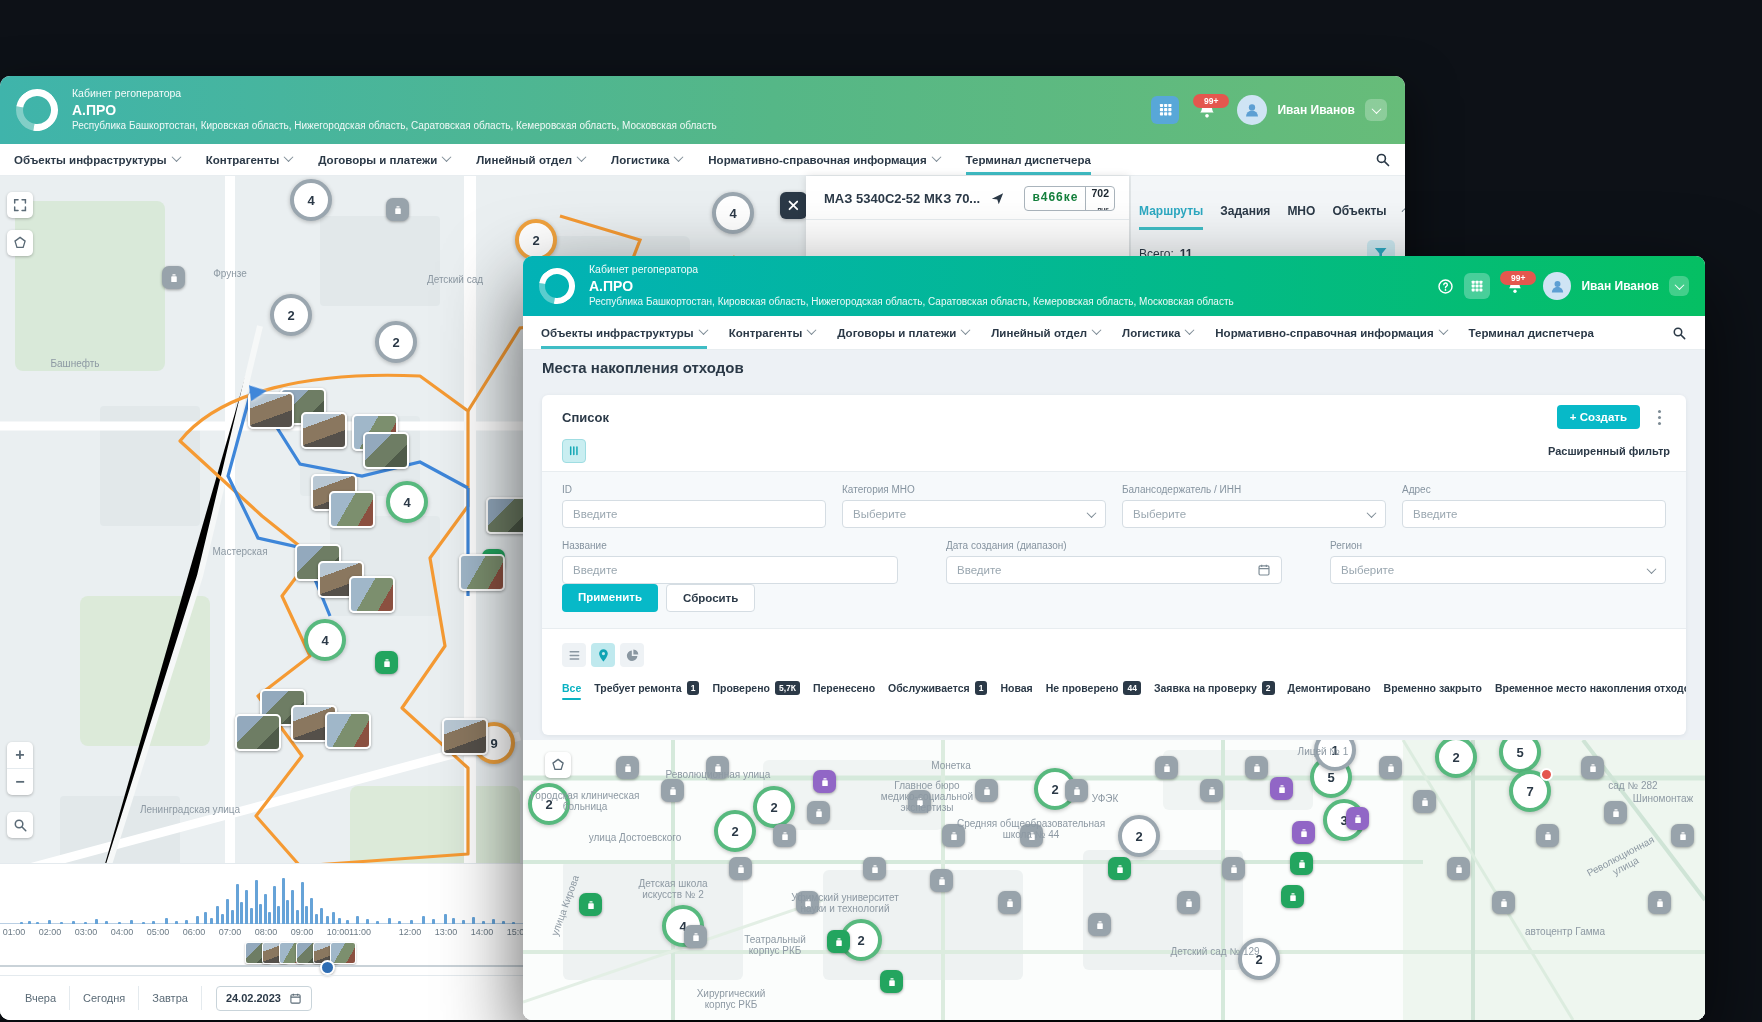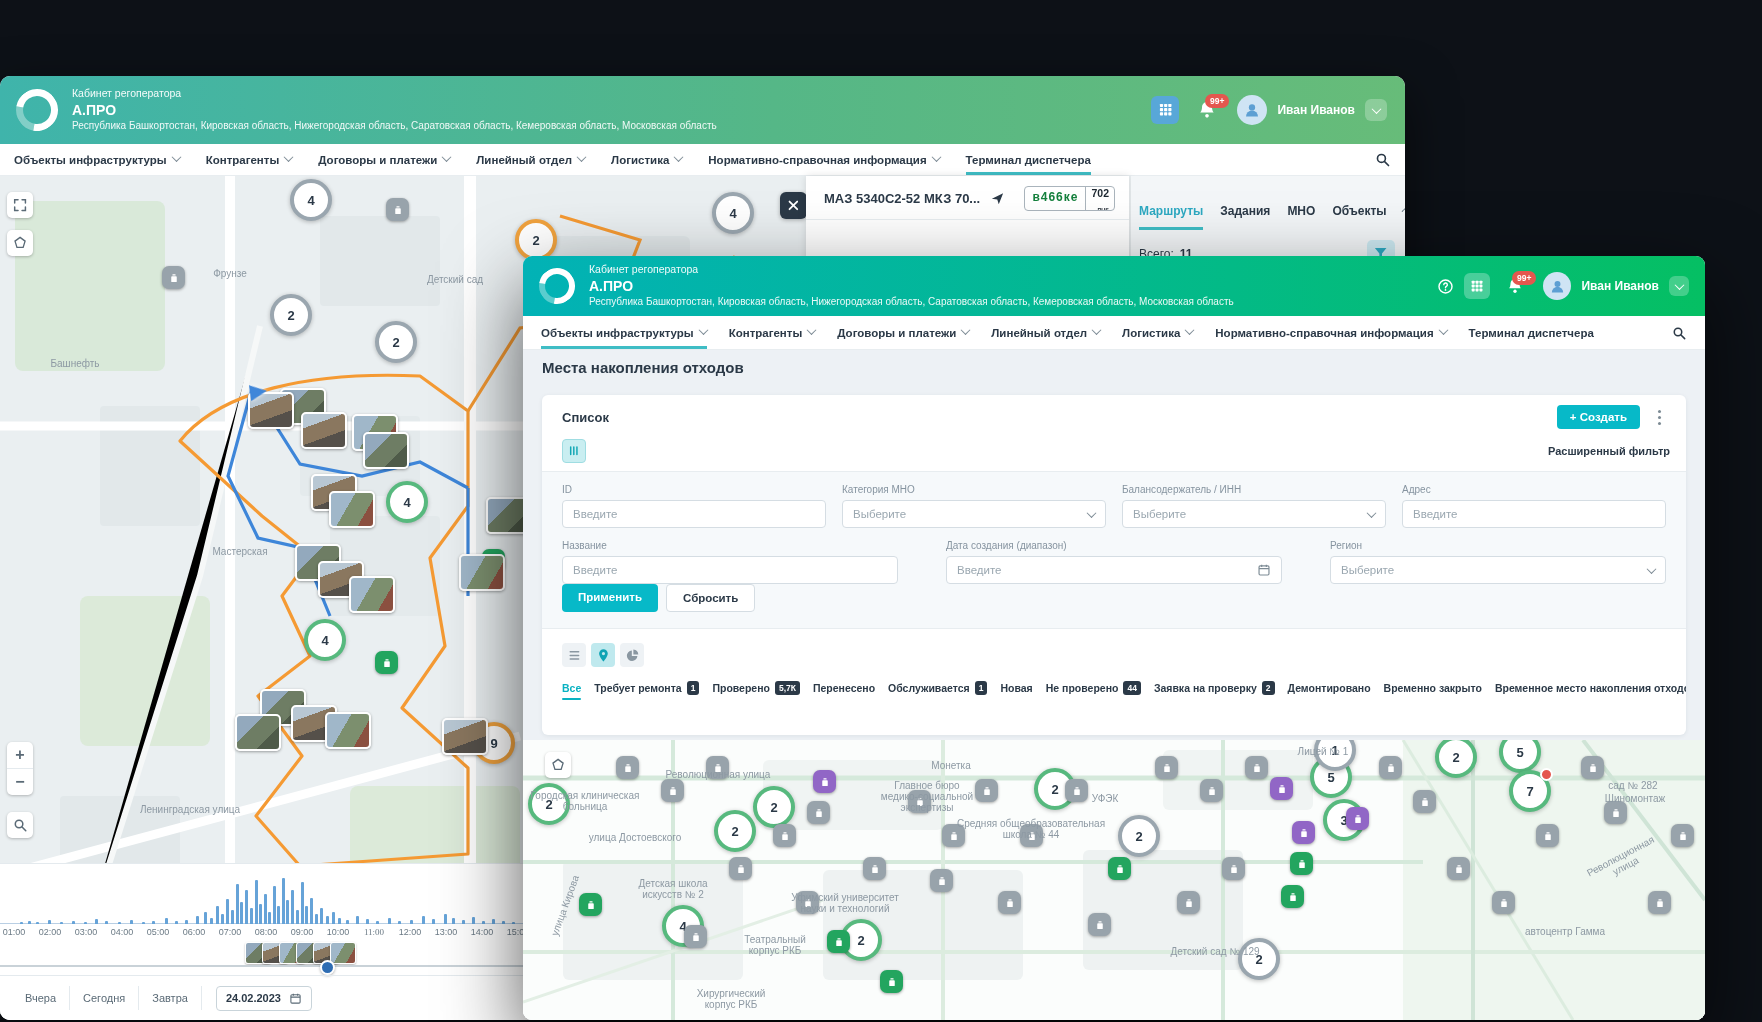--- a/index.html
+++ b/index.html
@@ -14,21 +14,21 @@
   .logo{border-radius:50%;border:7px solid #fff;border-left-color:rgba(255,255,255,.35);
         transform:rotate(-35deg);box-sizing:border-box;}
   .hdr-texts{margin-left:14px;line-height:1.25;}
   .hdr-sub{font-size:10.5px;opacity:.95;}
   .hdr-title{font-size:14px;font-weight:bold;margin:1px 0;}
   .hdr-regions{font-size:10px;opacity:.92;}
   .hdr-right{margin-left:auto;display:flex;align-items:center;gap:10px;}
   .icon-btn{border-radius:6px;display:flex;align-items:center;justify-content:center;cursor:pointer;}
   .bellwrap{position:relative;}
   .badge-red{position:absolute;top:-6px;right:-12px;background:#e4574e;color:#fff;font-size:8.5px;
-             font-weight:bold;padding:2px 5px;border-radius:8px;}
+             font-weight:bold;padding:2px 11px;border-radius:8px;}
   .avatar{border-radius:50%;background:#cfe4f4;display:flex;align-items:center;justify-content:center;}
   .uname{font-size:12px;font-weight:bold;}
   .chev{display:inline-block;width:6px;height:6px;border-right:1.8px solid currentColor;
         border-bottom:1.8px solid currentColor;transform:rotate(45deg) translate(-1px,-1px);}
   
   .navbar{position:absolute;left:0;right:0;background:#fff;display:flex;align-items:center;
           padding:0 14px;box-sizing:border-box;border-bottom:1px solid #e8edf0;}
   .nav-item{display:flex;align-items:center;gap:6px;font-size:11.5px;font-weight:bold;color:#2b3947;
             height:100%;position:relative;cursor:pointer;white-space:nowrap;}
   .nav-item .chev{color:#7d8b95;margin-top:-2px;}
@@ -454,21 +454,21 @@
           <span style="left: 14px;">01:00</span>
           <span style="left: 50px;">02:00</span>
           <span style="left: 86px;">03:00</span>
           <span style="left: 122px;">04:00</span>
           <span style="left: 158px;">05:00</span>
           <span style="left: 194px;">06:00</span>
           <span style="left: 230px;">07:00</span>
           <span style="left: 266px;">08:00</span>
           <span style="left: 302px;">09:00</span>
           <span style="left: 338px;">10:00</span>
-          <span style="left: 374px; font-family: Liberation Serif, serif;">11:00</span>
+          <span style="left: 360px;">11:00</span>
           <span style="left: 410px;">12:00</span>
           <span style="left: 446px;">13:00</span>
           <span style="left: 482px;">14:00</span>
           <span style="left: 518px;">15:00</span>
         </div>
       <div id="tlthumbs">
           <div class="tl-thumb photo v0" style="left: 245px; top: 78px; width: 24px; height: 20px;"></div>
           <div class="tl-thumb photo v1" style="left: 262px; top: 78px; width: 24px; height: 20px;"></div>
           <div class="tl-thumb photo v2" style="left: 279px; top: 78px; width: 24px; height: 20px;"></div>
           <div class="tl-thumb photo v0" style="left: 296px; top: 78px; width: 24px; height: 20px;"></div>
@@ -1024,21 +1024,21 @@
 искусств № 2</div>
             <div class="mlabel" style="left: 112px; top: 92px;">улица Достоевского</div>
             <div class="mlabel" style="left: 322px; top: 152px;">Уфимский университет
 науки и технологий</div>
             <div class="mlabel" style="left: 252px; top: 194px;">Театральный
 корпус РКБ</div>
             <div class="mlabel" style="left: 208px; top: 248px;">Хирургический
 корпус РКБ</div>
             <div class="mlabel" style="left: 692px; top: 206px;">Детский сад № 129</div>
             <div class="mlabel" style="left: 1100px; top: 110px; transform: translateX(-50%) rotate(-28deg);">Революционная улица</div>
-            <div class="mlabel" style="left: 1112px; top: 53px;">Шиномонтаж</div>
+            <div class="mlabel" style="left: 1140px; top: 53px;">Шиномонтаж</div>
             <div class="mlabel" style="left: 1042px; top: 186px;">автоцентр Гамма</div>
             <div class="mlabel" style="left: 1110px; top: 40px;">сад № 282</div>
             <div class="mlabel" style="left: 42px; top: 160px; transform: translateX(-50%) rotate(-70deg);">улица Кирова</div>
           </div>
         <div class="map-tool" style="left:22px;top:12px;">
             <svg viewBox="0 0 24 24" style="width:62%;height:62%;margin:auto;fill:currentColor;">
               <path d="M12 3.5l7.5 5.6-2.9 9.4H7.4L4.5 9.1z" fill="none" stroke="currentColor" stroke-width="2"></path>
             </svg>
           </div>
       </div>

